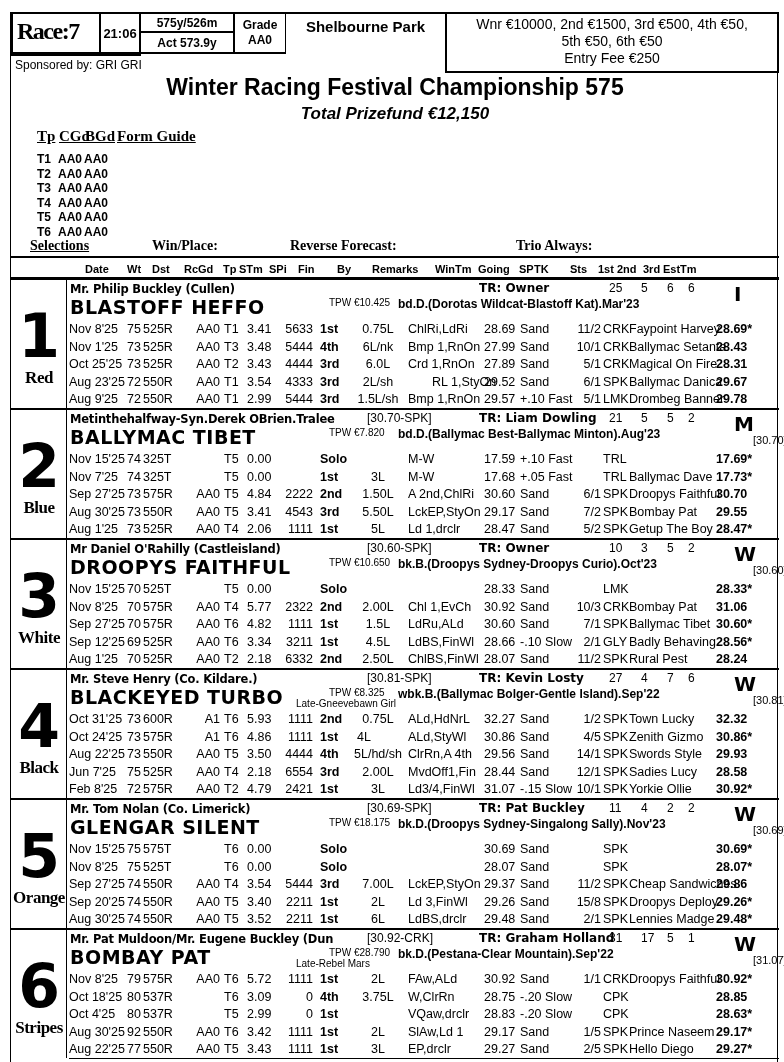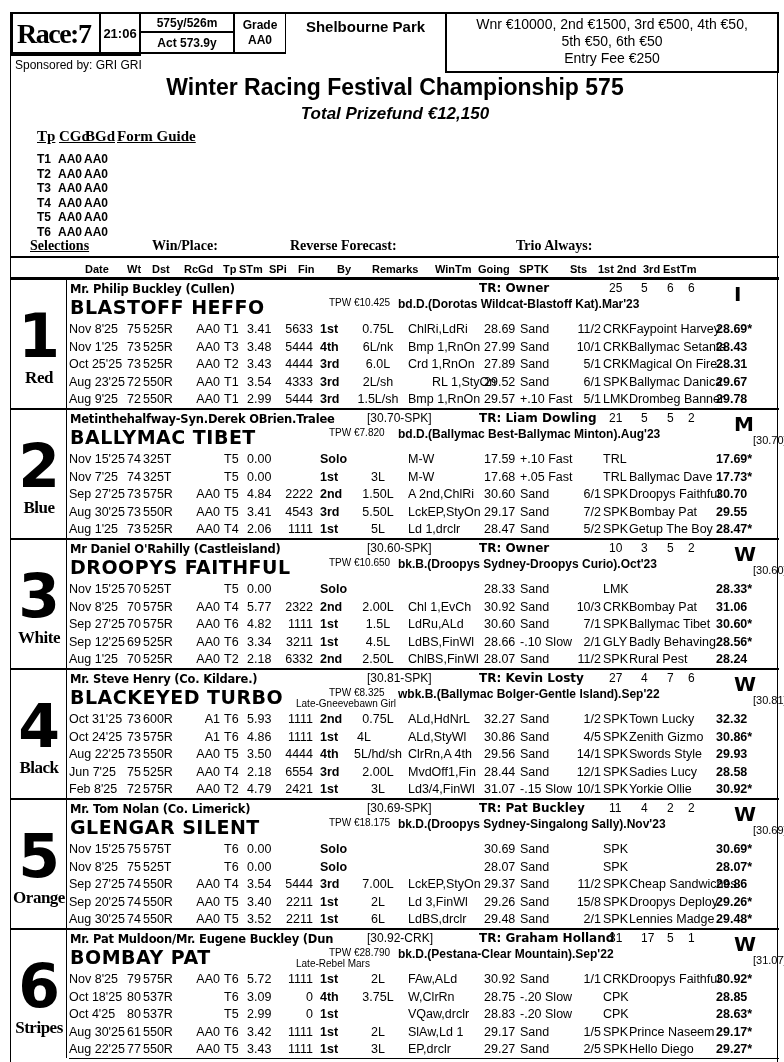--- a/index.html
+++ b/index.html
@@ -46,21 +46,21 @@
   .row span { position: absolute; top: 1px; }
   .b { font-weight: bold; }
   .r { text-align: right; }
 </style>
 </head>
 <body>
 
 <div class="page">
 
   <div class="hbox racebox"></div>
-  <div class="abs" style="left:6px;top:6px;font-family:'Liberation Serif',serif;font-weight:bold;font-size:28px;letter-spacing:-1.5px;">Race:7</div>
+  <div class="abs" style="left:6px;top:6px;font-family:'Liberation Serif',serif;font-weight:bold;font-size:24px;letter-spacing:-1.5px;">Race:7</div>
   <div class="hbox time">21:06</div>
   <div class="hbox dist1">575y/526m</div>
   <div class="hbox dist2">Act 573.9y</div>
   <div class="hbox grade">
     <span>Grade</span>
     <span>AA0</span>
   </div>
   <div class="hbox track">Shelbourne Park</div>
   <div class="hbox prizes">
     <div>
@@ -763,21 +763,21 @@
           <span class="" style="left:339px;">VQaw,drclr</span>
           <span class="" style="left:415px;">28.83</span>
           <span class="" style="left:451px;">-.20 Slow</span>
           <span class="r" style="left:500px;width:32px;"></span>
           <span class="" style="left:534px;">CPK</span>
           <span class="" style="left:560px;"></span>
           <span class="b" style="left:647px;width:60px;">28.63*</span>
         </div>
         <div class="row cond" style="top:93.5px">
           <span class="" style="left:0px;">Aug 30'25</span>
-          <span class="" style="left:58px;">61</span>
+          <span class="" style="left:58px;">92</span>
           <span class="" style="left:74px;">550R</span>
           <span class="r" style="left:121px;width:30px;">AA0</span>
           <span class="" style="left:155px;">T6</span>
           <span class="" style="left:178px;">3.42</span>
           <span class="r" style="left:210px;width:34px;">1111</span>
           <span class="b" style="left:251px;">1st</span>
           <span class="r" style="left:283px;width:52px;text-align:center;">2L</span>
           <span class="" style="left:339px;">SlAw,Ld 1</span>
           <span class="" style="left:415px;">29.17</span>
           <span class="" style="left:451px;">Sand</span>

